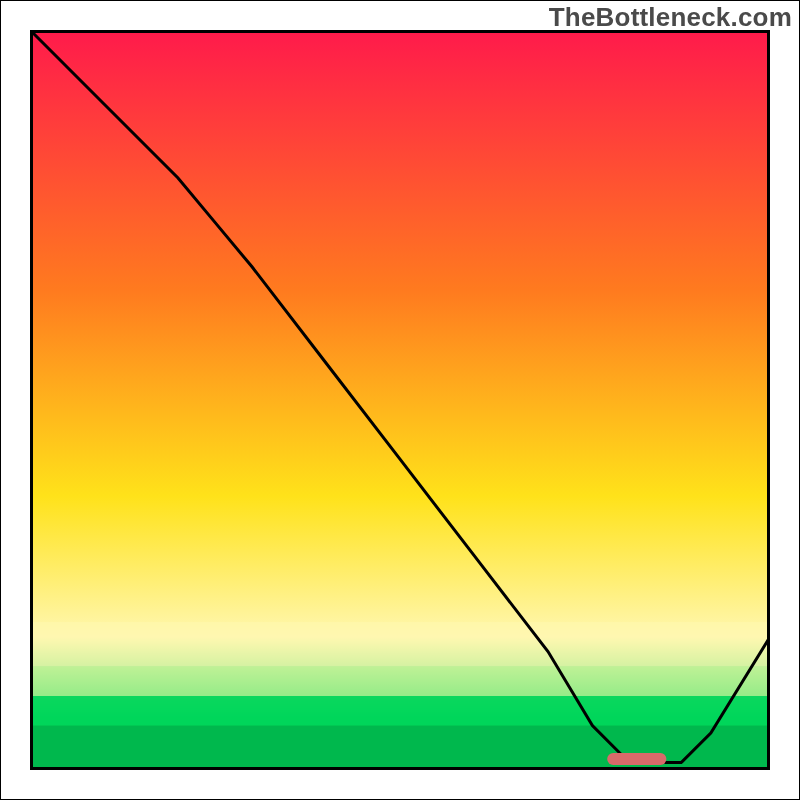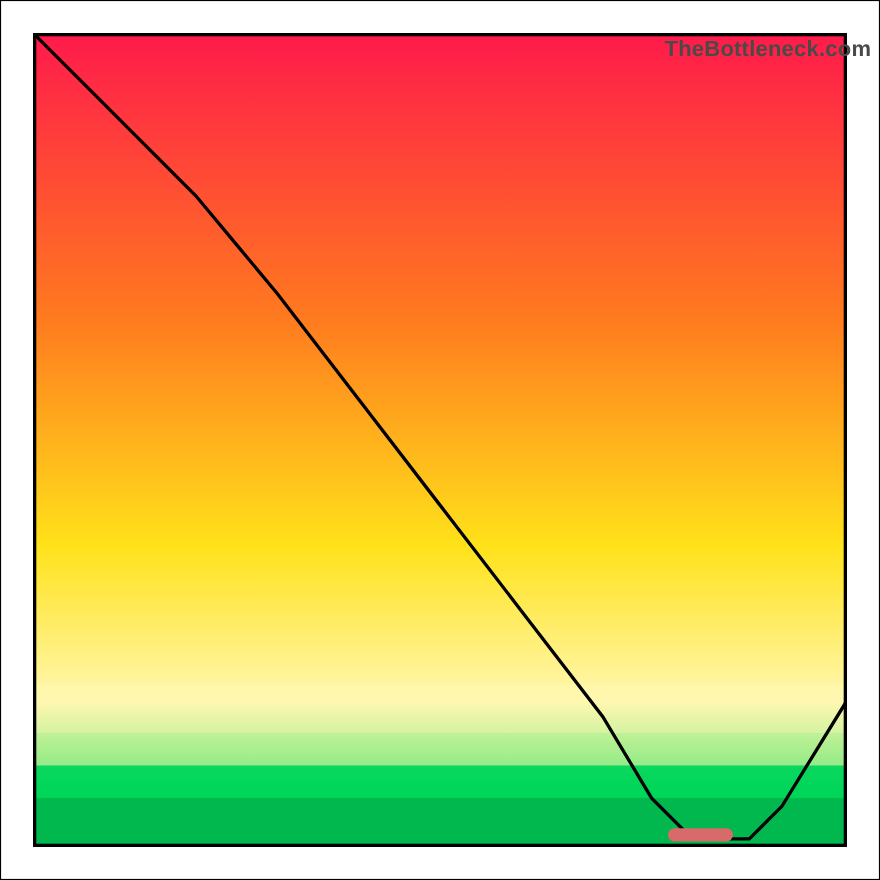--- a/index.html
+++ b/index.html
@@ -24,26 +24,25 @@
     width: 740px;
     height: 740px;
     box-sizing: border-box;
   }
   .plot svg { display: block; }
   
   .watermark {
     position: absolute;
     top: 2px;
     right: 8px;
-    font-size: 20px;
+    font-size: 26px;
     font-weight: 600;
     color: #4a4a4a;
     letter-spacing: 0.2px;
     font-family: Arial, sans-serif;
-    margin-top: 32px;
   }
   
   .frame {
     position: absolute;
     left: 30px;
     top: 30px;
     width: 740px;
     height: 740px;
     border: 3px solid #000;
     box-sizing: border-box;

